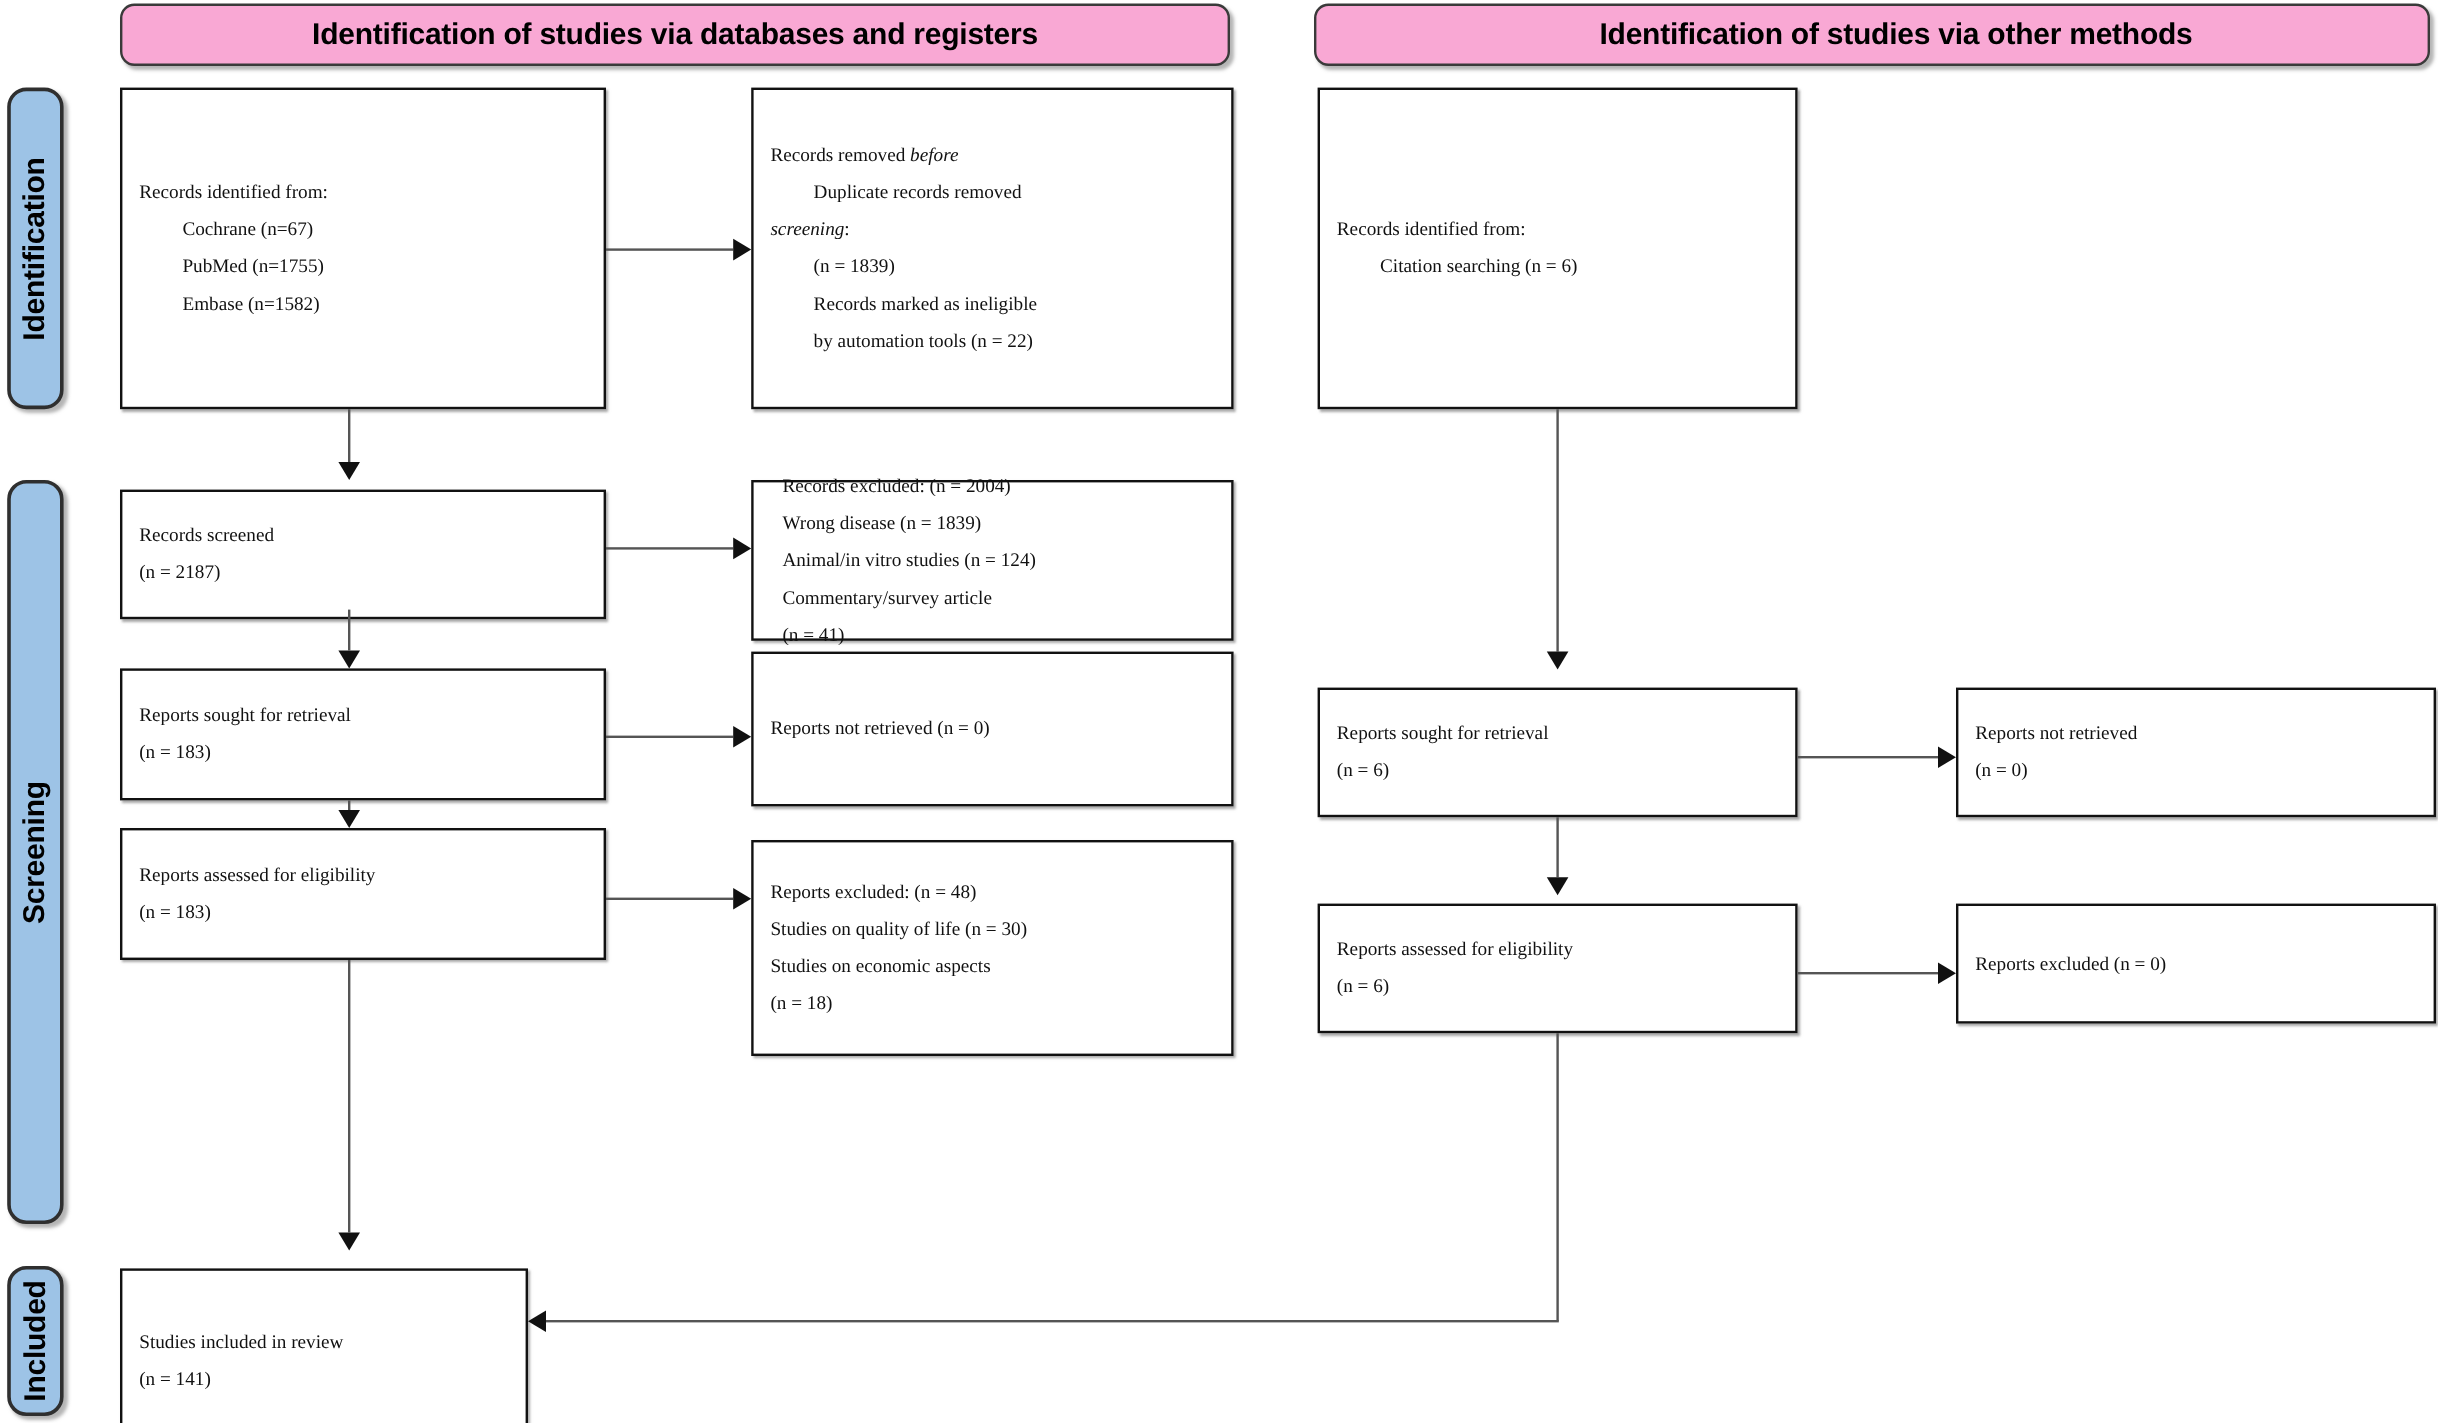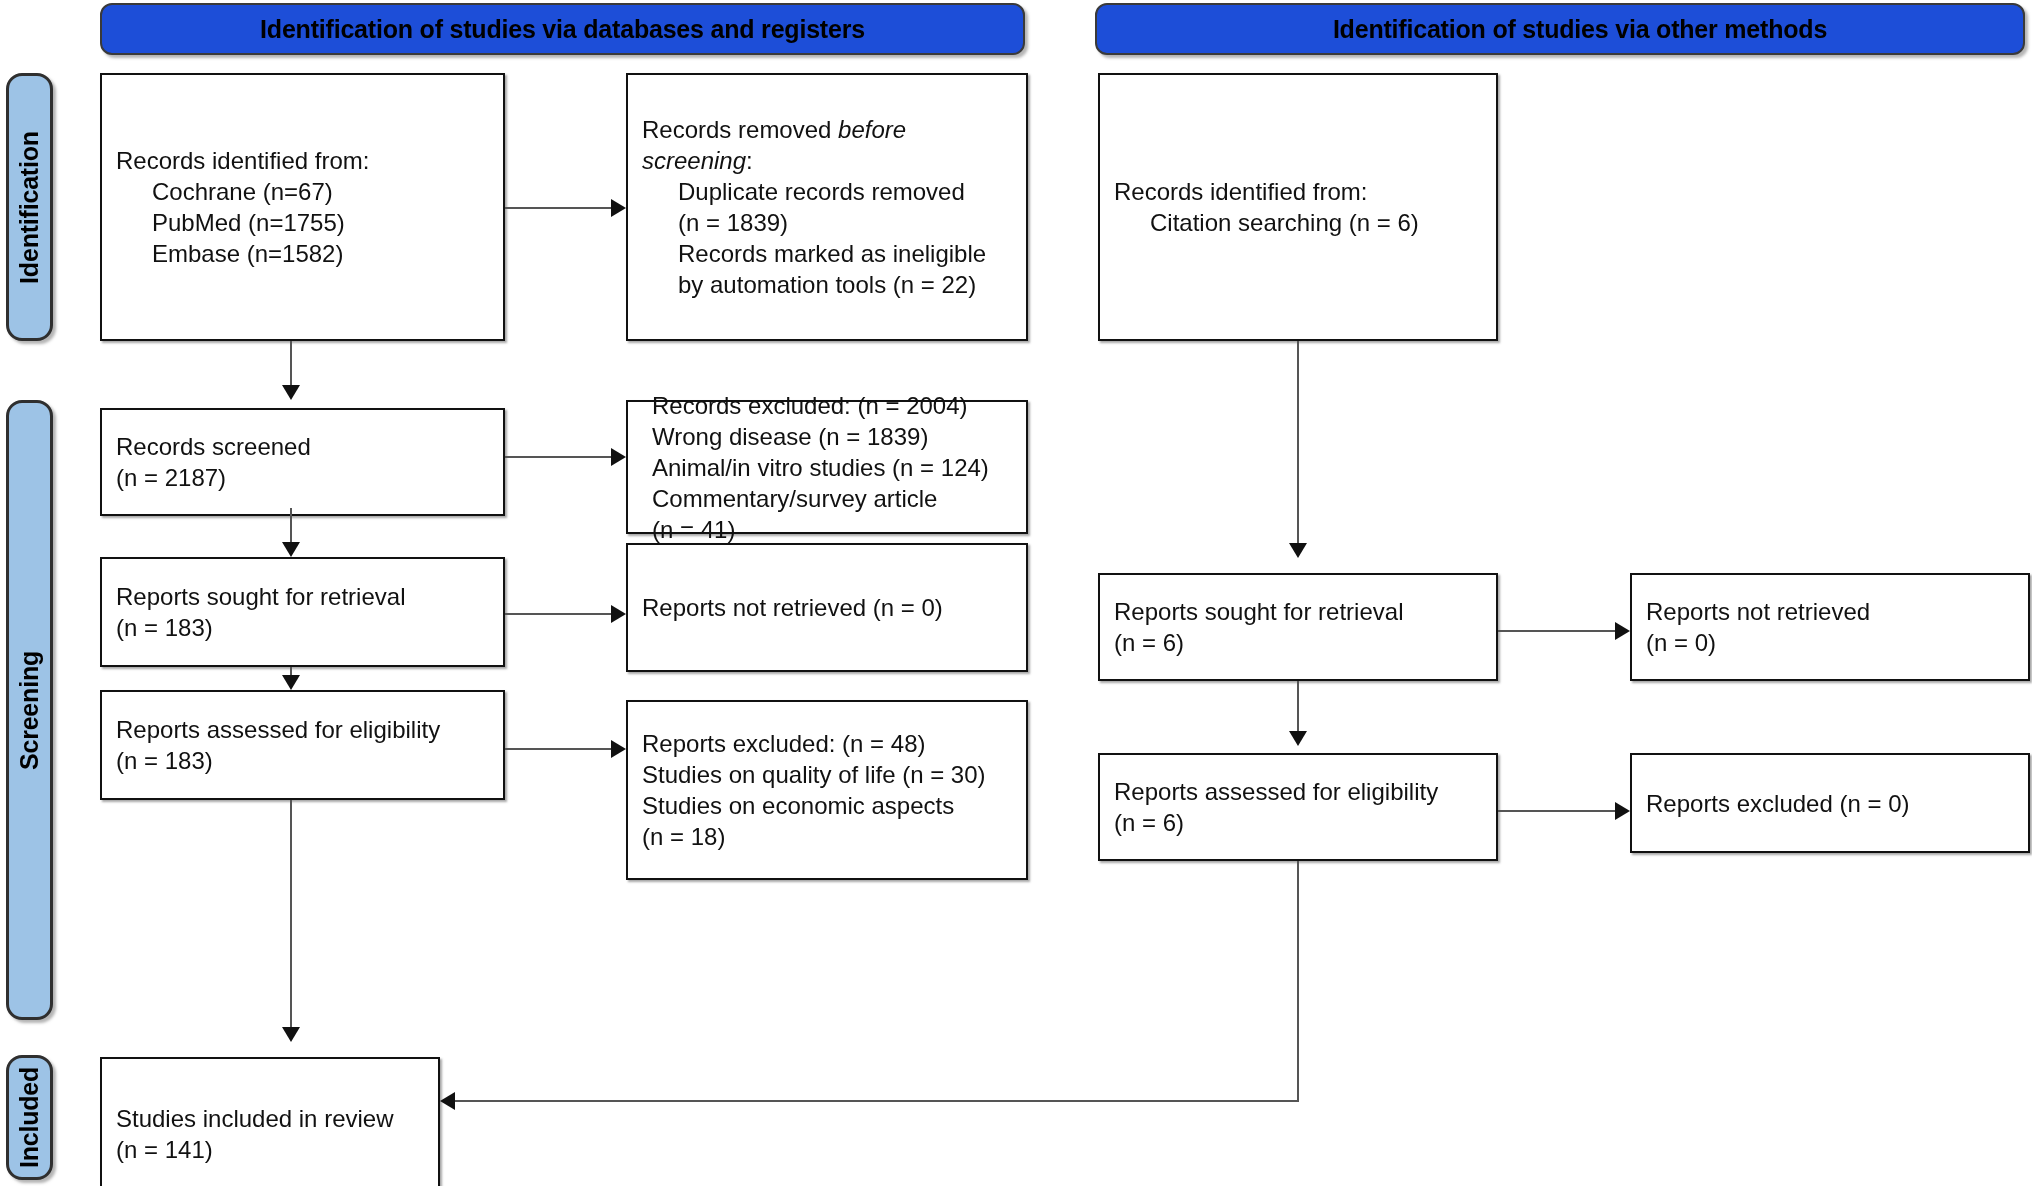--- a/index.html
+++ b/index.html
@@ -13,21 +13,21 @@
     width: 2032px;
     height: 1186px;
     background: #ffffff;
     font-family: "Liberation Sans", sans-serif;
     overflow: hidden;
   }
 
   
   .hdr-bar {
     position: absolute;
-    background: #1d4ed8;
+    background: #f9a8d4;
     border: 2px solid #3a3a3a;
     border-radius: 12px;
     box-shadow: 3px 3px 3px rgba(120,120,120,0.55);
     display: flex;
     align-items: center;
     justify-content: center;
     box-sizing: border-box;
   }
   .hdr-bar .hdr-text {
     font-size: 25px;
@@ -65,24 +65,25 @@
     background: #ffffff;
     border: 2px solid #111111;
     box-sizing: border-box;
     box-shadow: 2px 2px 2px rgba(110,110,110,0.6);
     display: flex;
     flex-direction: column;
     justify-content: center;
     padding: 0 14px;
   }
   .node .line {
-    font-size: 24px;
+    font-size: 16px;
     line-height: 31px;
     color: #111111;
     white-space: pre;
+    font-family: Liberation Serif, serif;
   }
   .node .line.indent { padding-left: 36px; }
   .node .line em { font-style: italic; }
 
   
   .vline {
     position: absolute;
     width: 0;
     border-left: 2px solid #555555;
   }
@@ -140,22 +141,22 @@
 
   <div class="node" style="left:100px; top:73px; width:405px; height:268px;">
     <span class="line">Records identified from:</span>
     <span class="line indent">Cochrane (n=67)</span>
     <span class="line indent">PubMed (n=1755)</span>
     <span class="line indent">Embase (n=1582)</span>
   </div>
 
   <div class="node" style="left:626px; top:73px; width:402px; height:268px;">
     <span class="line"><span>Records removed </span><em>before</em></span>
+    <span class="line indent">Duplicate records removed</span>
     <span class="line"><em>screening</em><span>:</span></span>
-    <span class="line indent">Duplicate records removed</span>
     <span class="line indent">(n = 1839)</span>
     <span class="line indent">Records marked as ineligible</span>
     <span class="line indent">by automation tools (n = 22)</span>
   </div>
 
   <div class="node" style="left:100px; top:408px; width:405px; height:108px;">
     <span class="line">Records screened</span>
     <span class="line">(n = 2187)</span>
   </div>
 

